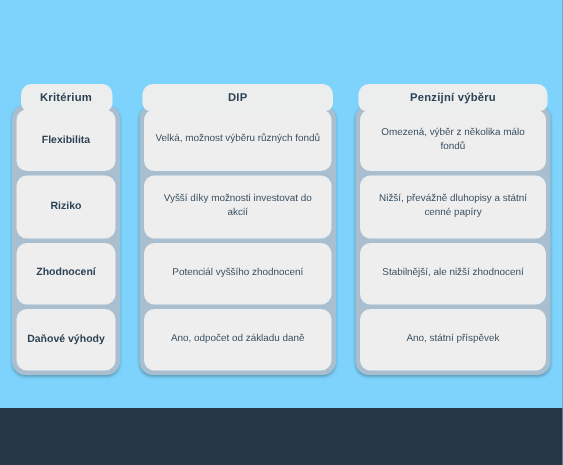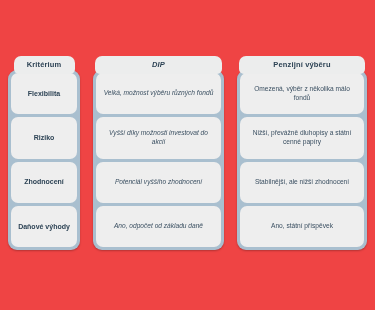--- a/index.html
+++ b/index.html
@@ -15,22 +15,22 @@
     background: #243747;
     font-family: "Liberation Sans", "DejaVu Sans", sans-serif;
     -webkit-font-smoothing: antialiased;
   }
 
   .comparison-board {
     position: absolute;
     left: 0;
     top: 0;
     width: 375px;
-    height: 310px;
-    background: #ef4444;
+    height: 272px;
+    background: #7dd3fc;
   }
 
   
   .columns {
     position: absolute;
     left: 8px;
     top: 56px;
     width: 359px;
     height: 194px;
     display: flex;
@@ -39,21 +39,21 @@
   }
 
   .column {
     position: relative;
     height: 194px;
     display: flex;
     flex-direction: column;
   }
 
   .column--criteria { width: 72px; }
-  .column--dip      { width: 131px; font-style: italic; }
+  .column--dip      { width: 131px; }
   .column--pension  { width: 130px; }
 
   
   .col-header {
     position: relative;
     z-index: 3;
     height: 18px;
     margin: 0 auto;
     background: #eceded;
     border-radius: 7px 7px 5px 5px;

